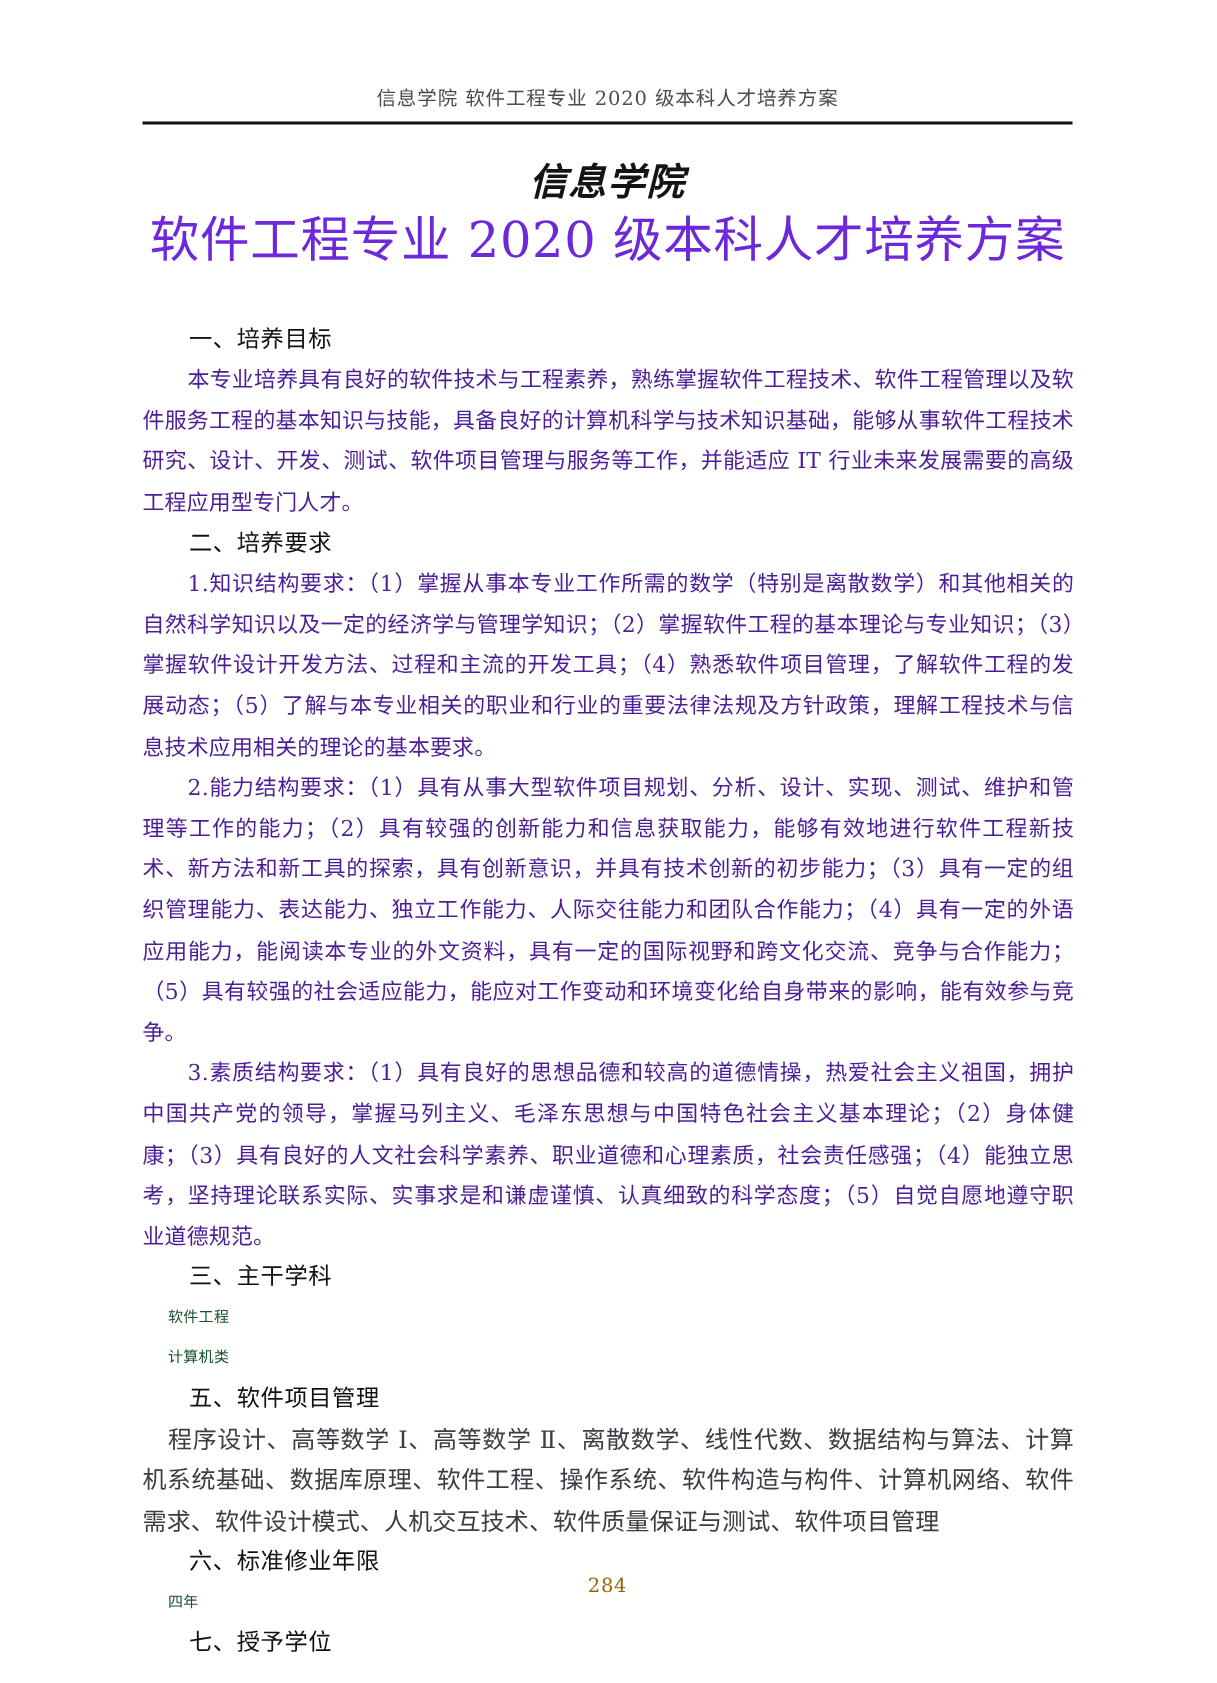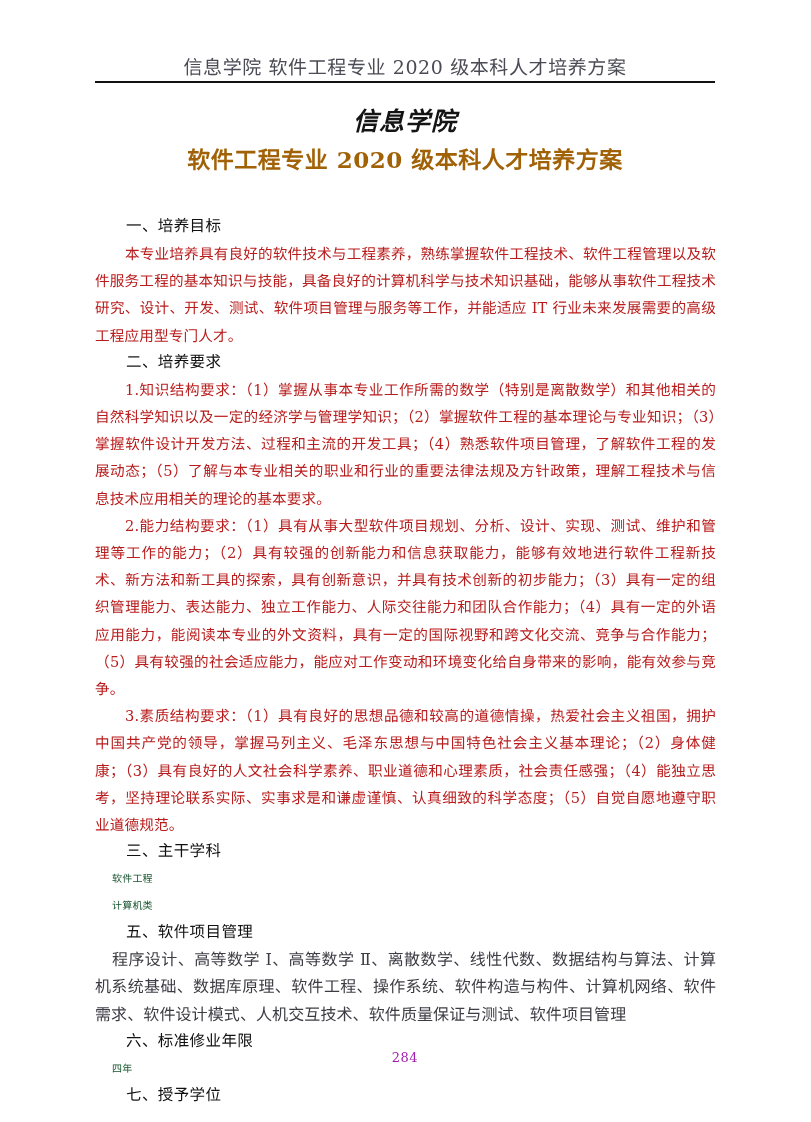--- a/index.html
+++ b/index.html
@@ -28,21 +28,21 @@
 
   
   .header-block {
     position: absolute;
     left: 95px;
     top: 57px;
     width: 620px;
   }
   .header-text {
     text-align: center;
-    font-size: 19px;
+    font-size: 13px;
     line-height: 20px;
     color: #4b4b55;
     letter-spacing: 0.6px;
     white-space: nowrap;
   }
   .header-rule {
     margin-top: 4px;
     border-top: 2px solid #111111;
     width: 620px;
   }
@@ -57,24 +57,24 @@
   }
   .doc-title-1 {
     font-size: 25px;
     font-weight: bold;
     line-height: 36px;
     color: #141414;
     letter-spacing: 1px;
     font-style: italic;
   }
   .doc-title-2 {
-    font-size: 23px;
-    font-weight: bold;
+    font-size: 33px;
+    font-weight: normal;
     line-height: 40px;
-    color: #a16207;
+    color: #6d28d9;
     letter-spacing: 0.5px;
   }
 
   
   .content {
     position: absolute;
     left: 95px;
     top: 213px;
     width: 621px;
   }
@@ -86,21 +86,21 @@
     line-height: 27px;
     text-indent: 31px;
     letter-spacing: 0.4px;
     margin: 0;
   }
 
   p.body-para {
     margin: 0;
     font-size: 14.6px;
     line-height: 27.2px;
-    color: #b91c1c;
+    color: #4c1d95;
     text-align: justify;
     text-justify: inter-ideograph;
     text-indent: 30px;
     letter-spacing: 0.15px;
   }
 
   p.plain-line {
     margin: 0;
     font-size: 10px;
     line-height: 27px;
@@ -121,21 +121,21 @@
   }
 
   
   .footer {
     position: absolute;
     left: 95px;
     top: 1050px;
     width: 620px;
     text-align: center;
     font-size: 13px;
-    color: #a21caf;
+    color: #a16207;
     letter-spacing: 0.5px;
   }
 </style>
 </head>
 <body>
 
 <div class="page">
 
   <div class="header-block">
     <div class="header-text">信息学院  软件工程专业 2020 级本科人才培养方案</div>

